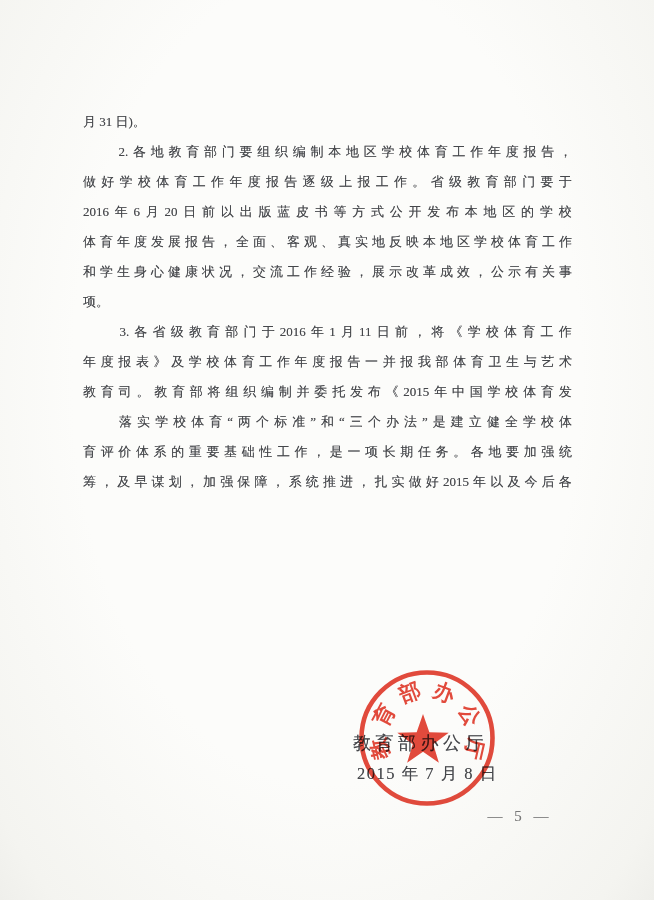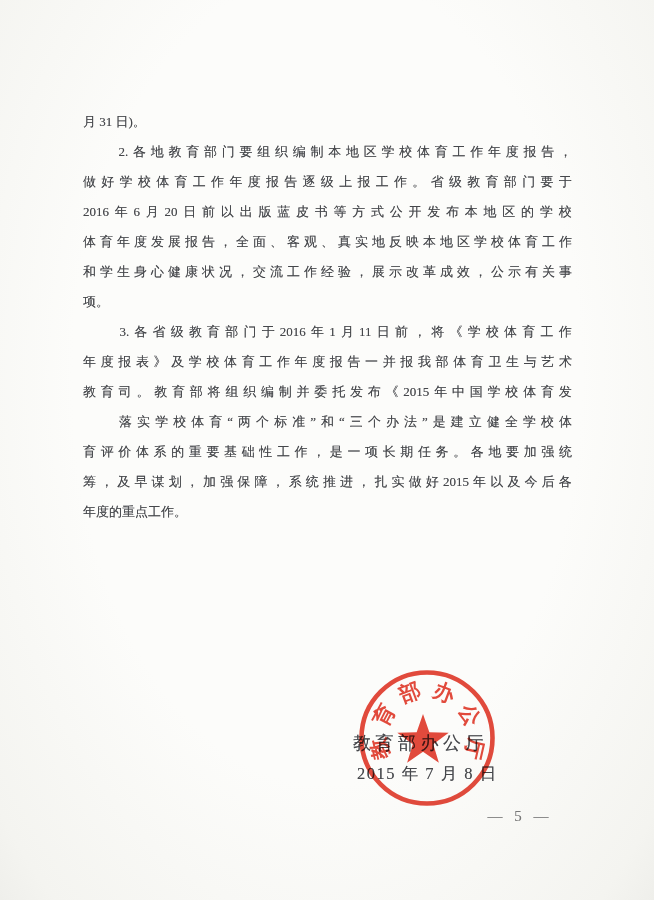--- a/index.html
+++ b/index.html
@@ -362,21 +362,20 @@
         <span>做</span>
         <span>好</span>
         <span>2015</span>
         <span>年</span>
         <span>以</span>
         <span>及</span>
         <span>今</span>
         <span>后</span>
         <span>各</span>
       </div>
-      <div class="line">年度的重点工作。</div>
       <div class="line"></div>
     </div>
 
   <div class="signature sig-issuer">教育部办公厅</div>
 
   <div class="signature sig-date">2015 年 7 月 8 日</div>
 
   <svg class="seal" viewBox="-75 -75 150 150">
     <circle cx="0" cy="0" r="65.5" fill="none" stroke="#e23b2c" stroke-width="4.6"></circle>
     <polygon fill="#e23b2c" transform="translate(-4,3)" points="0,-27 6.35,-8.74 25.68,-8.34 10.27,3.34 15.87,21.84 0,10.8 -15.87,21.84 -10.27,3.34 -25.68,-8.34 -6.35,-8.74"></polygon>

